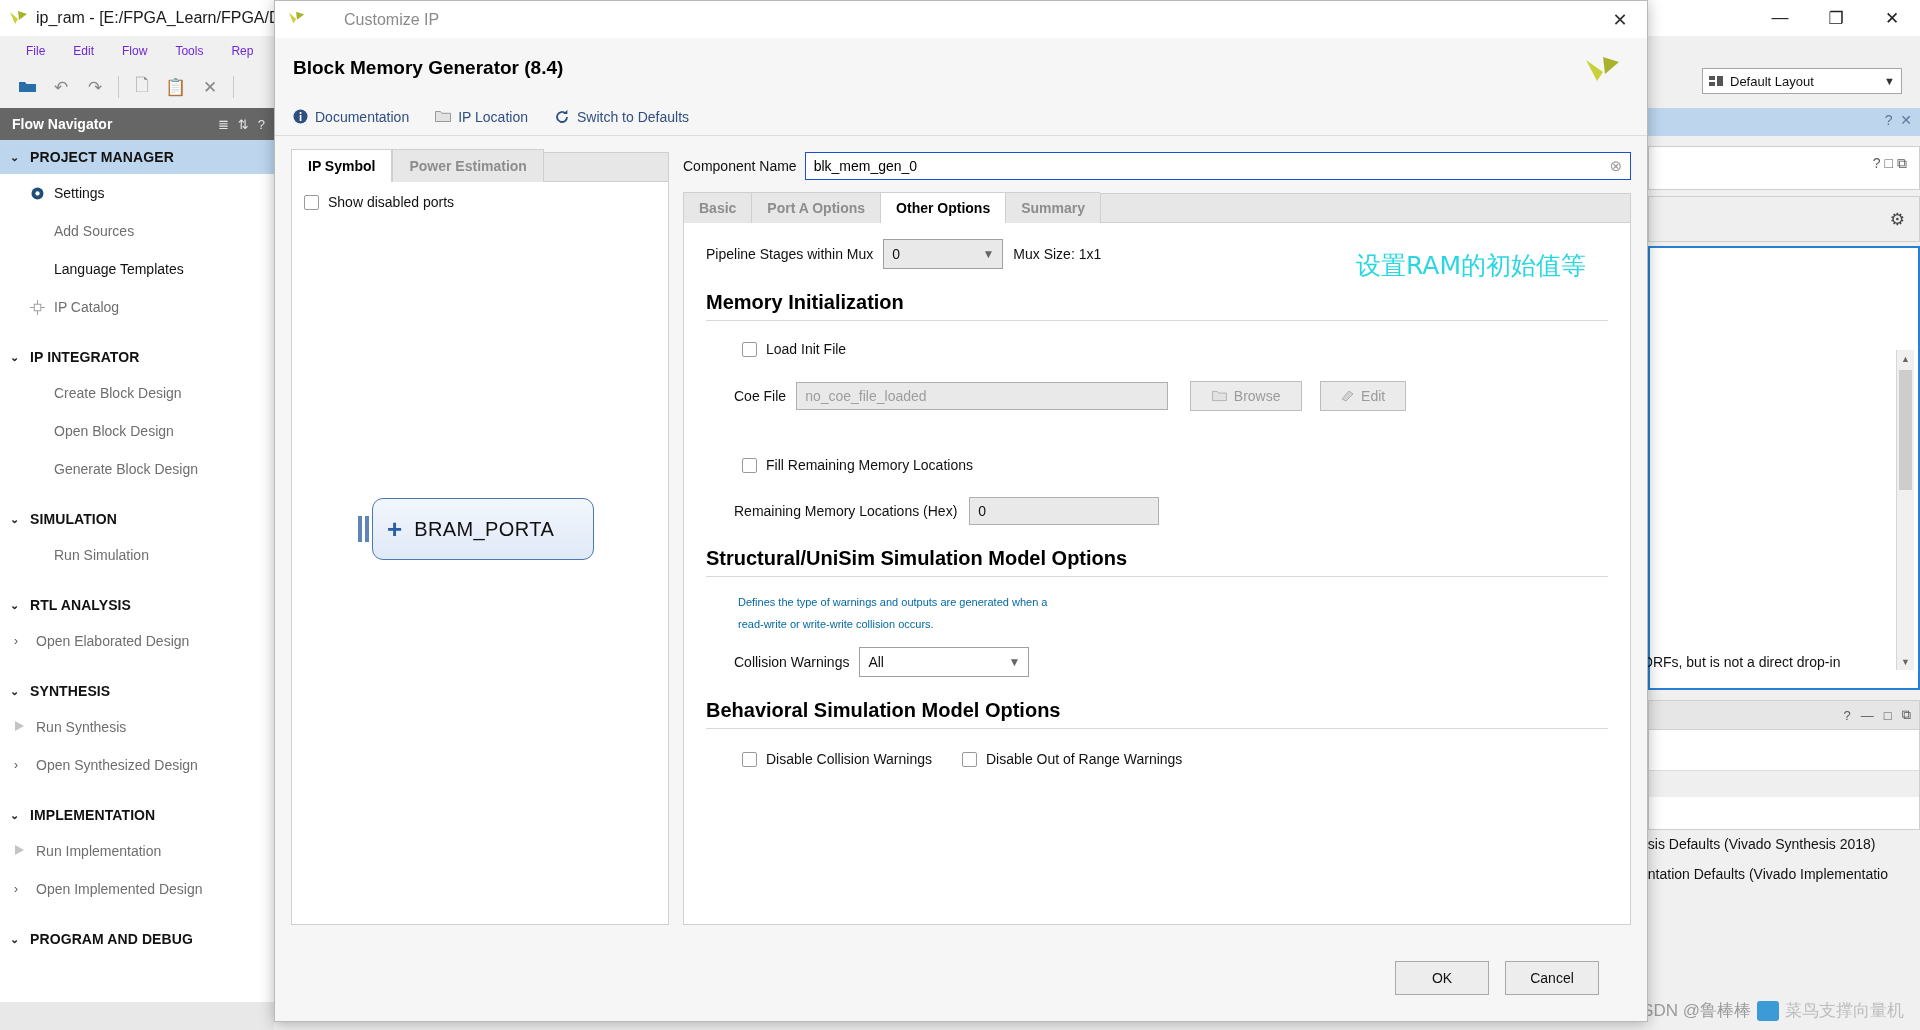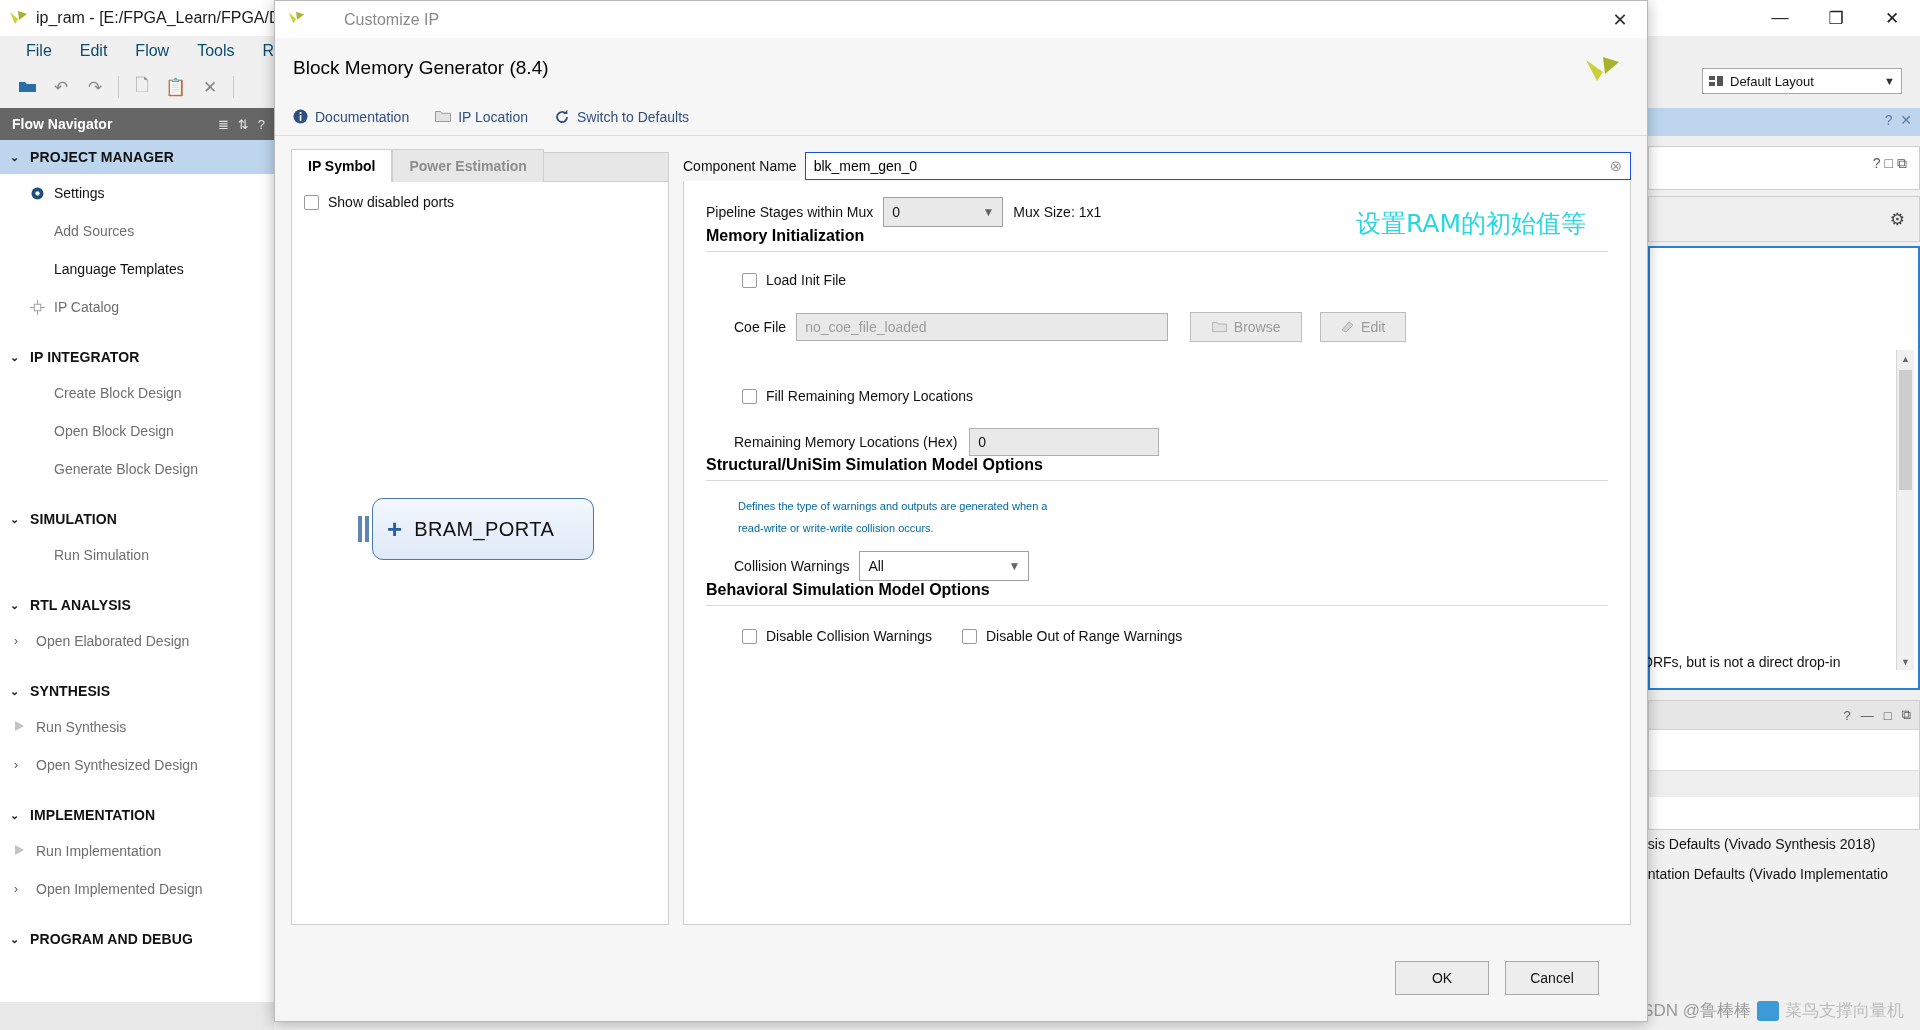--- a/index.html
+++ b/index.html
@@ -36,21 +36,21 @@
   .win-btn {
     width: 56px; height: 36px; display: flex; align-items: center; justify-content: center;
     font-size: 17px; color: #222;
   }
 
   .vivado-menubar {
     position: absolute; left: 0; top: 36px; width: 1920px; height: 30px;
     background: #f0f0f0; display: flex; align-items: center; padding-left: 12px;
   }
   .menu-item {
-    padding: 2px 14px; font-size: 16px; color: #0c4a6e;
+    padding: 2px 14px; font-size: 12px; color: #6d28d9;
   }
 
   .vivado-toolbar {
     position: absolute; left: 0; top: 66px; width: 1920px; height: 42px;
     background: #f0f0f0; display: flex; align-items: center; padding-left: 10px;
     border-bottom: 1px solid #dcdcdc;
   }
   .tb-icon {
     width: 34px; height: 30px; display: flex; align-items: center; justify-content: center;
     color: #888; font-size: 17px;
@@ -142,21 +142,21 @@
   .dlg-title-text { font-size: 16px; color: #8a8a8a; margin-left: 8px; }
   .dlg-close {
     margin-left: auto; width: 46px; height: 34px; display: flex;
     align-items: center; justify-content: center; font-size: 18px; color: #333;
   }
   .dlg-heading-bar {
     height: 60px; background: #f6f6f6; display: flex; align-items: center;
     padding: 0 18px 0 18px; box-sizing: border-box; position: relative;
   }
   .dlg-heading {
-    font-size: 19px; font-weight: normal; color: #000;
+    font-size: 19px; font-weight: bold; color: #000;
   }
   .dlg-ip-logo { position: absolute; right: 24px; top: 14px; width: 40px; height: 34px; }
   .dlg-linkbar {
     height: 38px; display: flex; align-items: center; gap: 26px;
     padding-left: 18px; box-sizing: border-box; border-bottom: 1px solid #dcdcdc;
     background: #f6f6f6;
   }
   .dlg-link { display: flex; align-items: center; gap: 7px; font-size: 14px; color: #2f4f82; }
   .dlg-body {
     position: absolute; left: 0; top: 136px; right: 0; bottom: 86px;
@@ -217,21 +217,21 @@
   }
   .row { display: flex; align-items: center; }
   .lbl { font-size: 14px; color: #111; }
   .select {
     height: 30px; background: #e9e9e9; border: 1px solid #a0a0a0; display: flex;
     align-items: center; padding: 0 8px; box-sizing: border-box; font-size: 14px; color: #111;
   }
   .select .chev { margin-left: auto; color: #666; font-size: 12px; }
   .select.white { background: #ffffff; }
   .grp-title {
-    font-size: 16px; font-weight: bold; color: #000; 
+    font-size: 20px; font-weight: bold; color: #000; margin-top: 22px;
   }
   .grp-rule { height: 1px; background: #d9d9d9; margin-top: 6px; }
   .textbox {
     height: 28px; background: #e9e9e9; border: 1px solid #b0b0b0; display: flex;
     align-items: center; padding: 0 8px; box-sizing: border-box; font-size: 14px; color: #111;
   }
   .textbox.ph { color: #9d9d9d; }
   .btn-sm {
     height: 30px; background: #ebebeb; border: 1px solid #bdbdbd; display: flex;
     align-items: center; justify-content: center; gap: 7px; font-size: 14px; color: #9a9a9a;
@@ -546,20 +546,27 @@
       <div class="opt-col">
 
         <div class="comp-row">
           <span class="comp-label">Component Name</span>
           <span class="comp-input">
             <span>blk_mem_gen_0</span>
             <span class="comp-clear">⊗</span>
           </span>
         </div>
 
+        <div class="opt-tabs">
+          <div class="opt-tab">Basic</div>
+          <div class="opt-tab">Port A Options</div>
+          <div class="opt-tab active">Other Options</div>
+          <div class="opt-tab">Summary</div>
+          <div class="opt-tab-rest"></div>
+        </div>
 
         <div class="opt-panel">
 
           <div class="cn-note">设置RAM的初始值等</div>
 
           <div class="row" style="gap:10px;">
             <span class="lbl">Pipeline Stages within Mux</span>
             <span class="select" style="width:120px;">
               <span>0</span>
               <span class="chev">▼</span>

